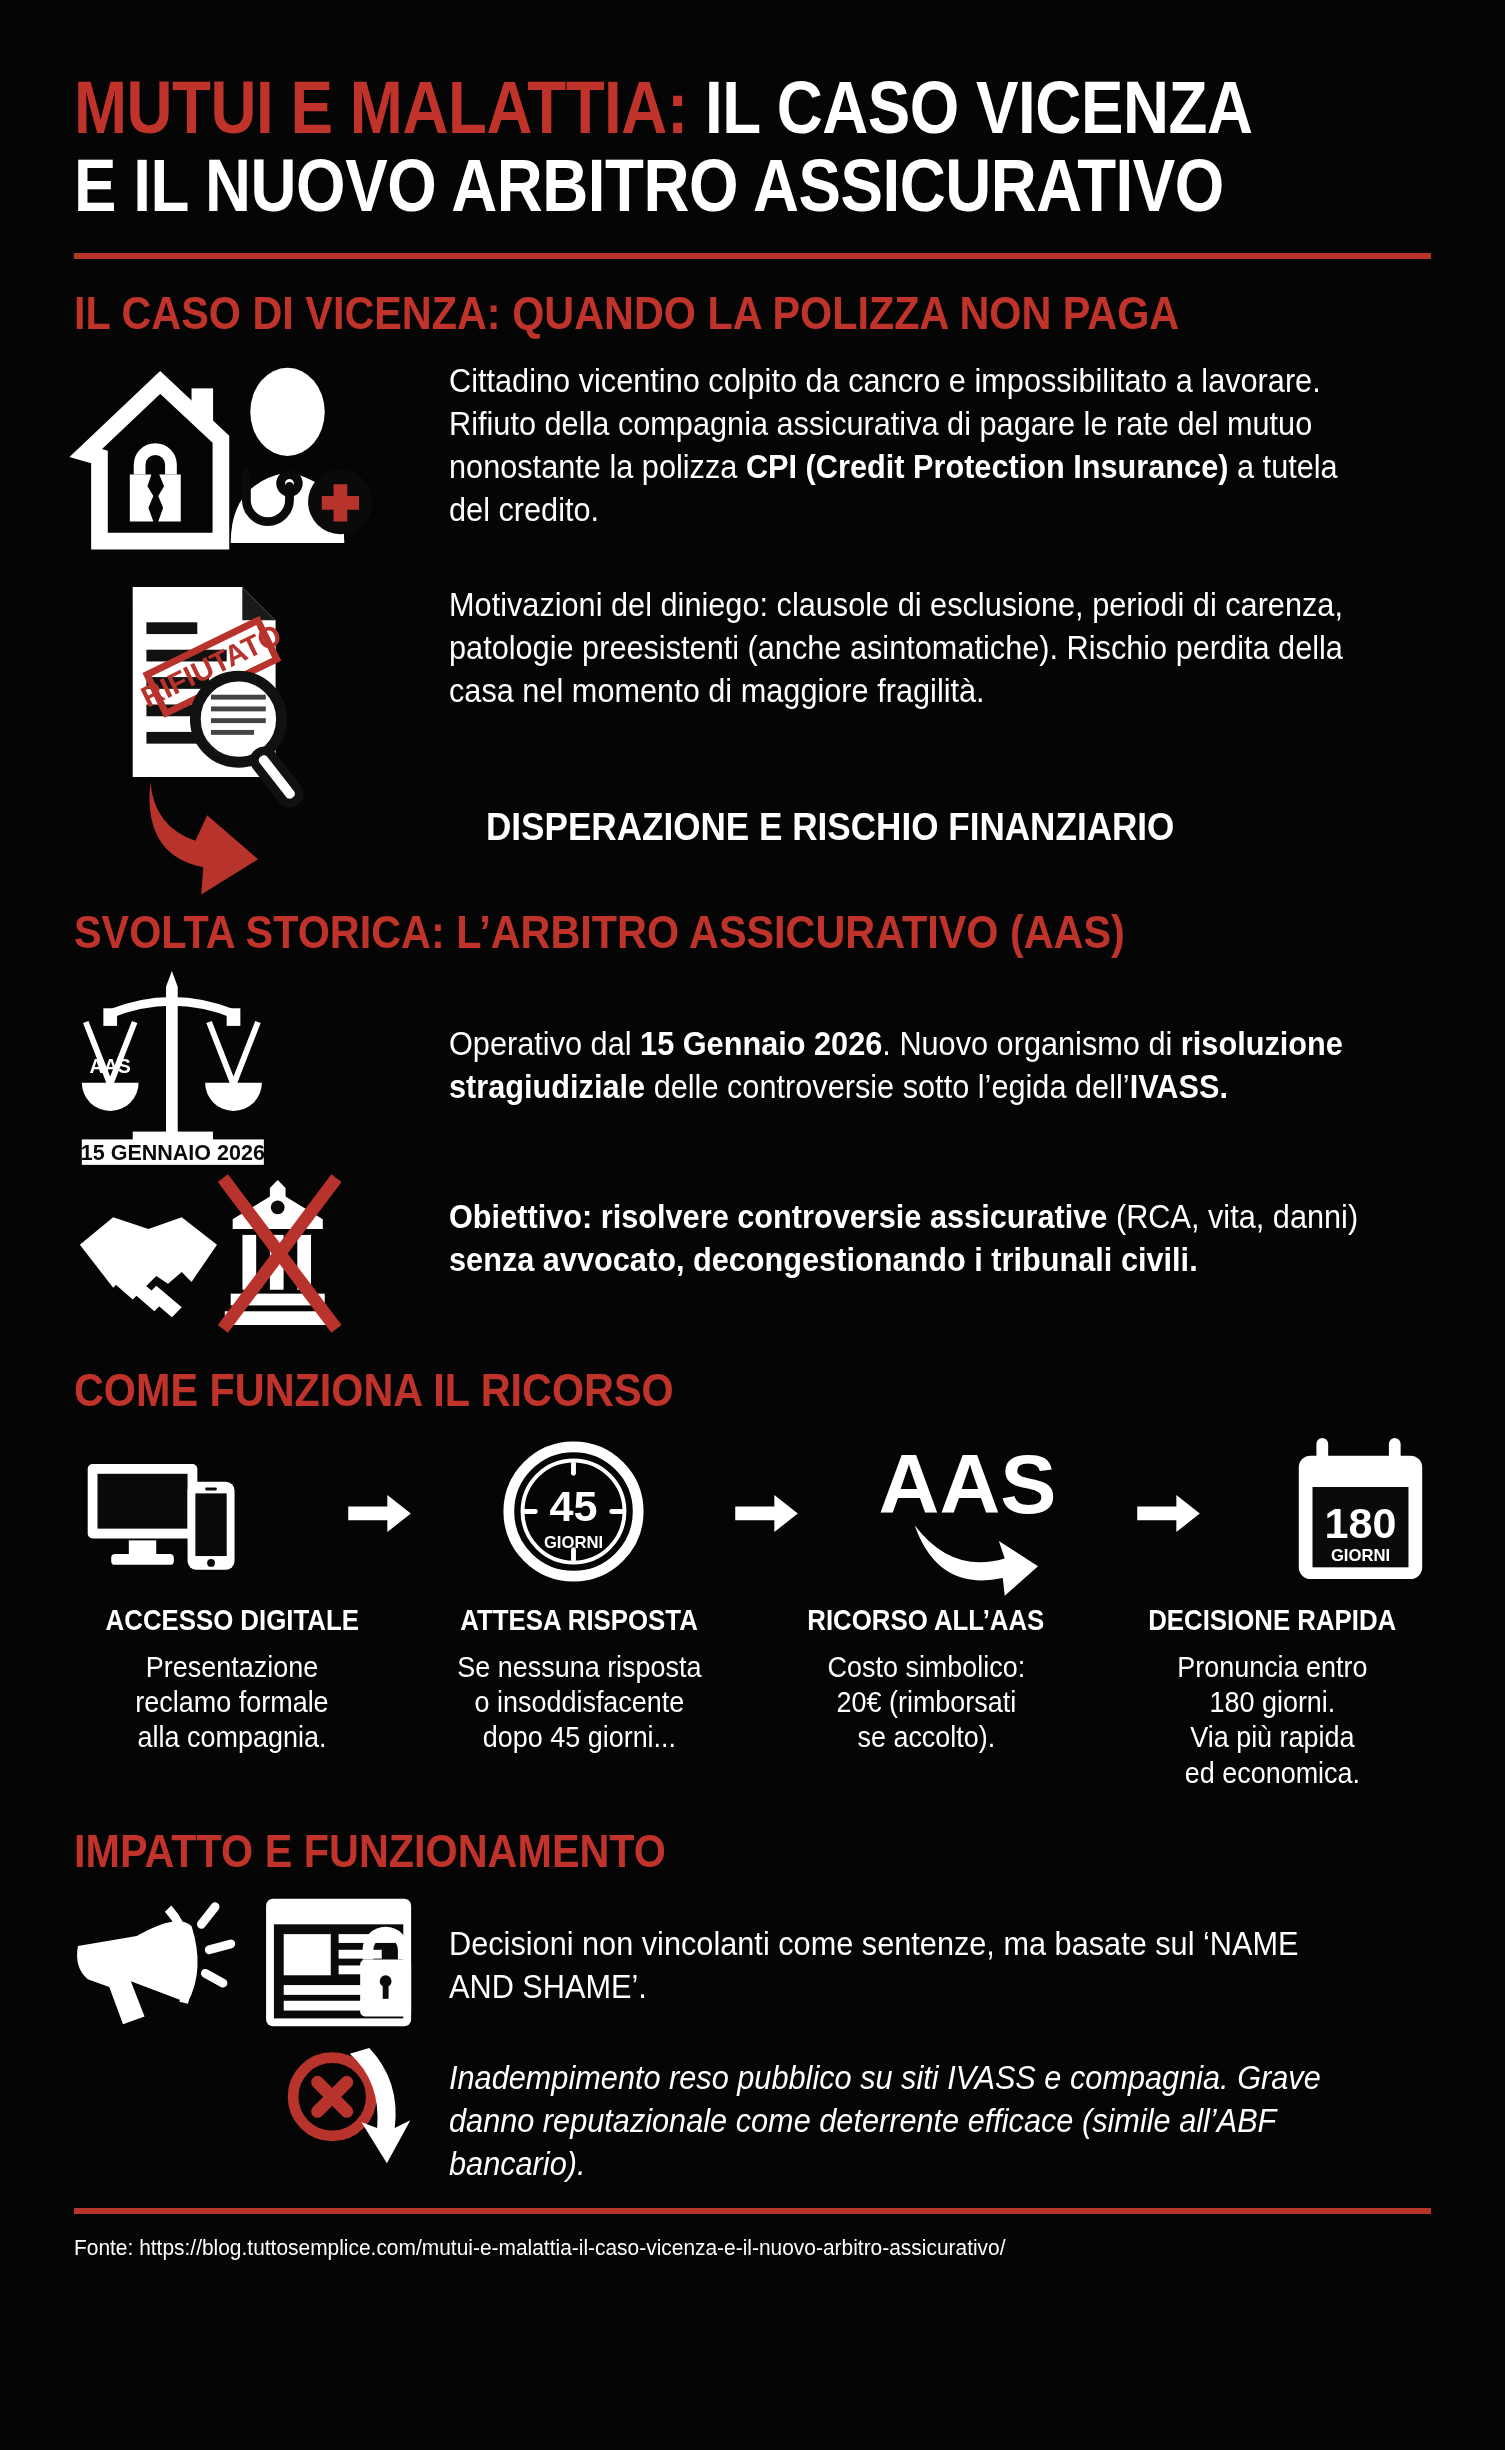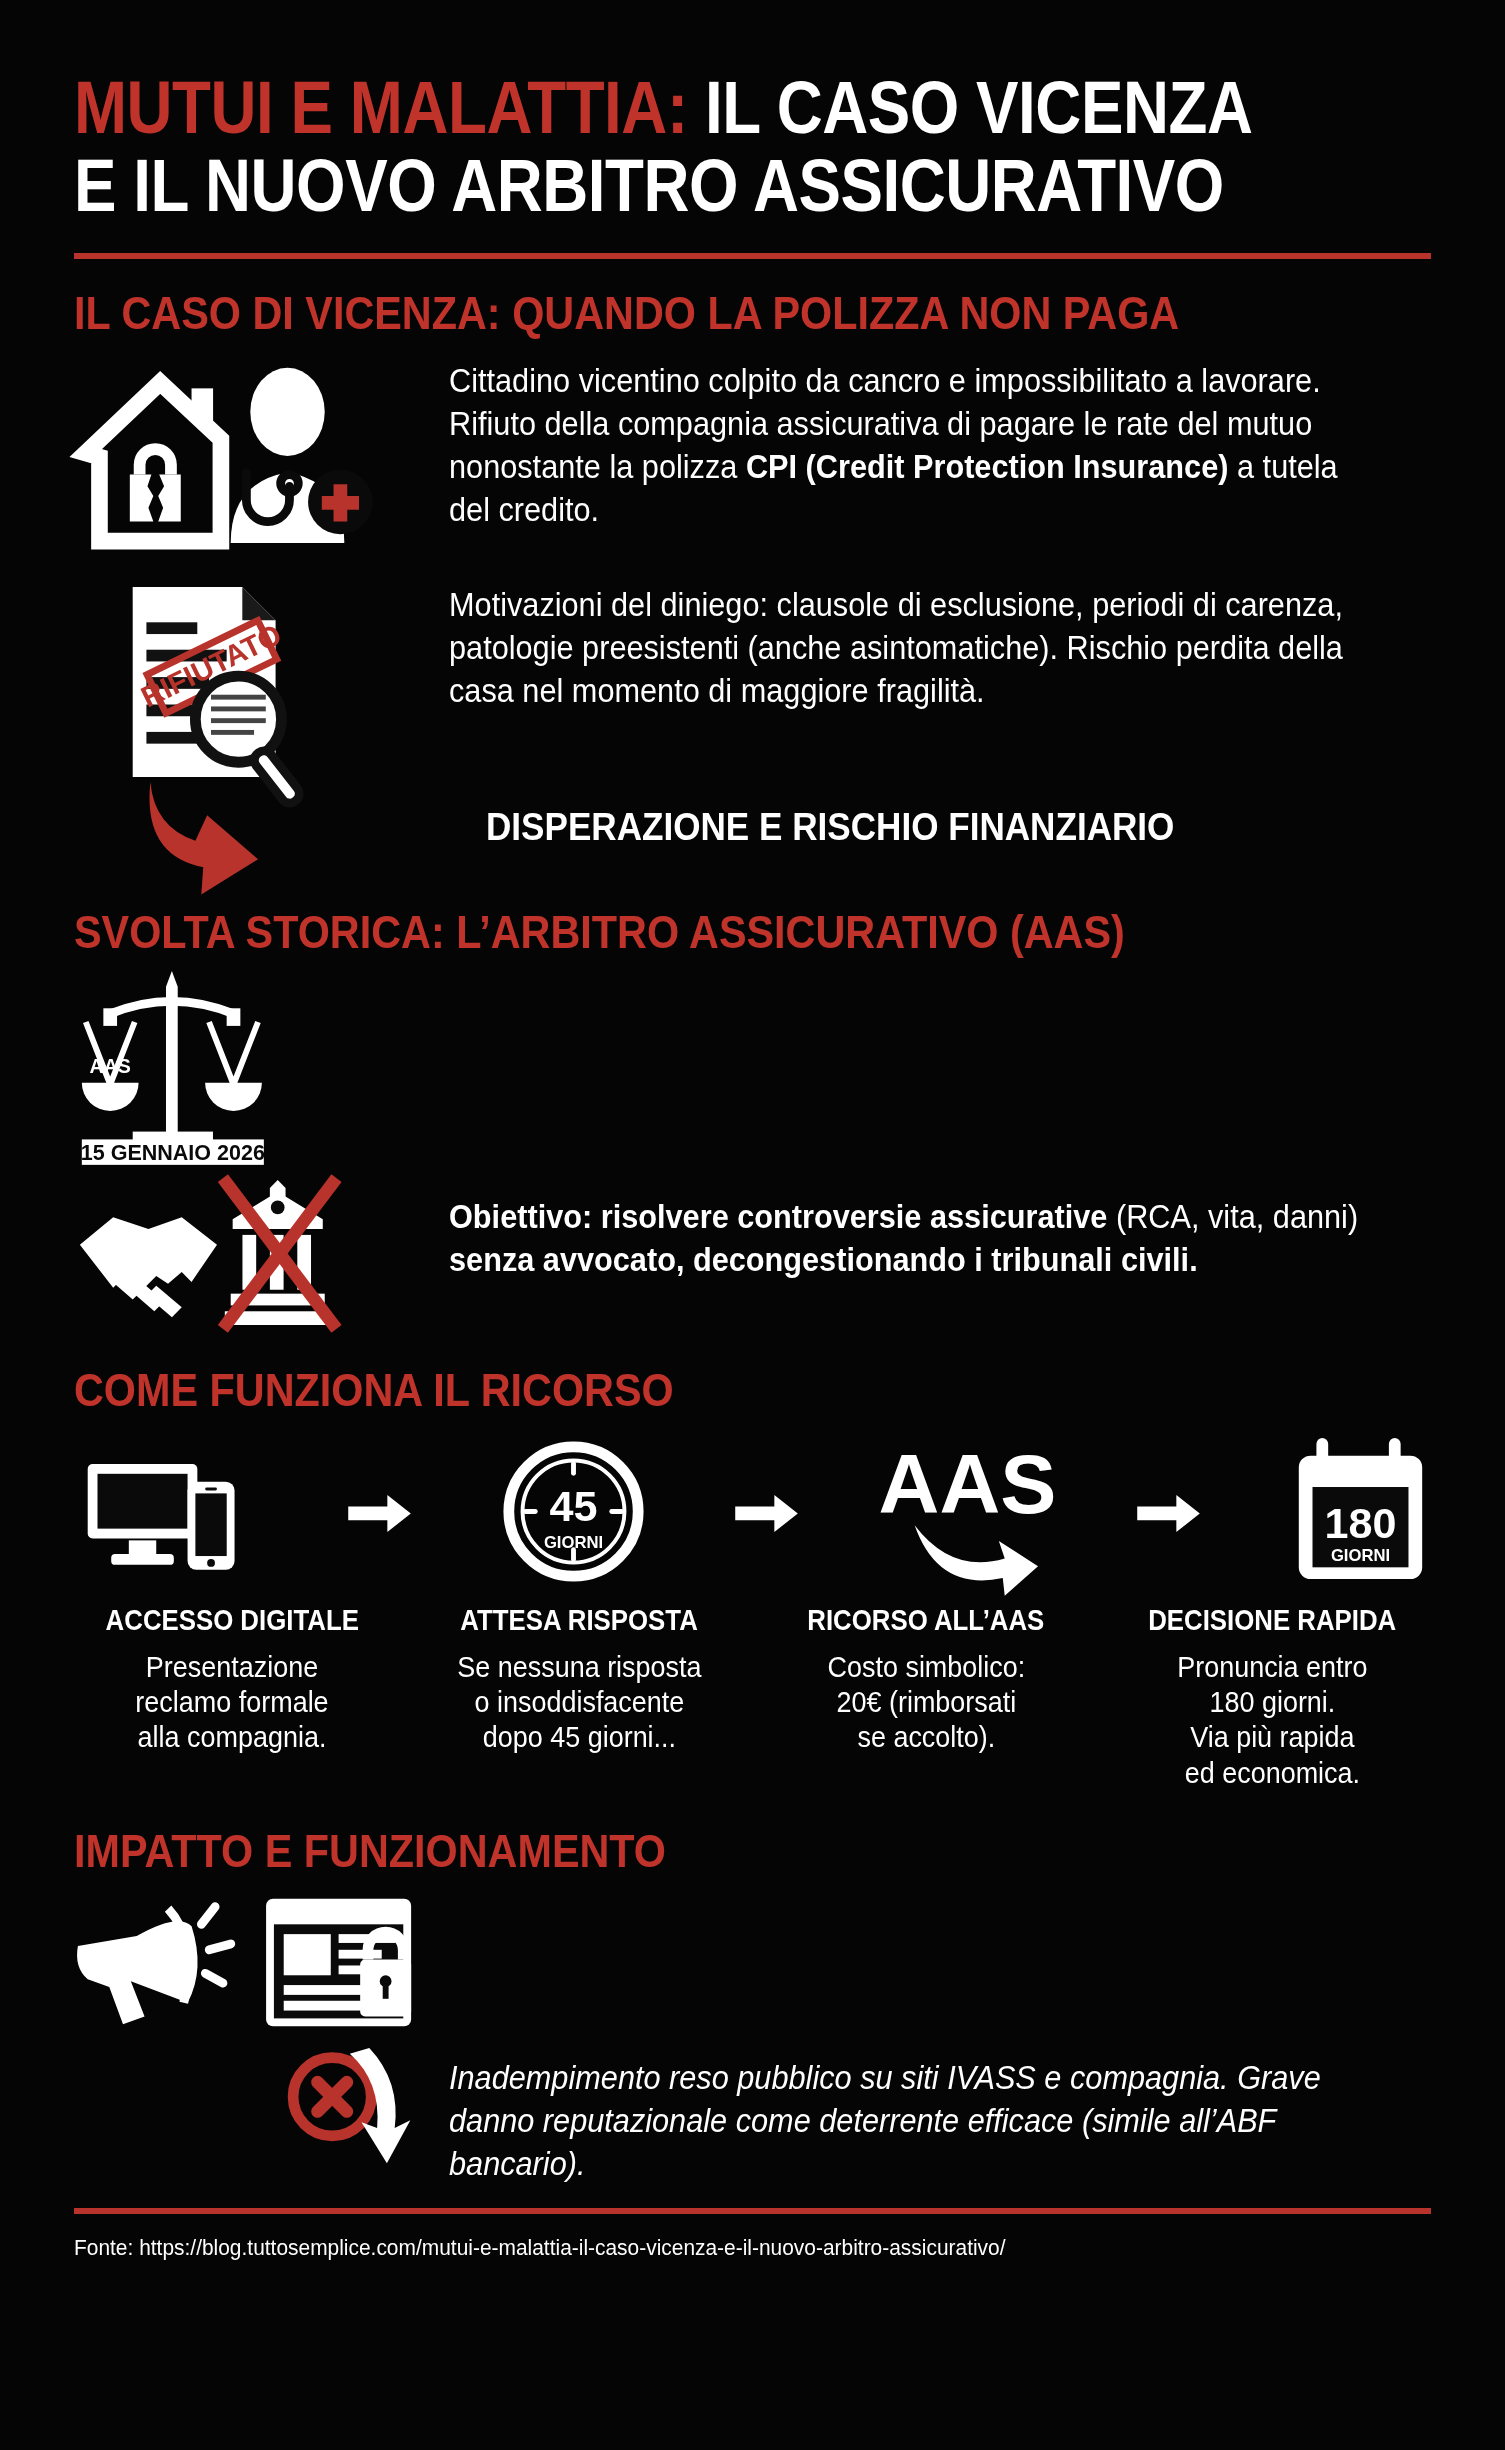--- a/index.html
+++ b/index.html
@@ -170,20 +170,23 @@
           <path d="M12 54 L37 118 L62 54" fill="none" stroke-width="6"></path>
           <path d="M8 116 h58 a29 29 0 0 1 -58 0 Z" stroke="none"></path>
           <path d="M138 54 L163 118 L188 54" fill="none" stroke-width="6"></path>
           <path d="M134 116 h58 a29 29 0 0 1 -58 0 Z" stroke="none"></path>
           <rect x="60" y="166" width="82" height="10" stroke="none"></rect>
         </g>
         <text x="37" y="106" font-size="20" font-weight="700" fill="#fff" text-anchor="middle" font-family="Liberation Sans, sans-serif">AAS</text>
         <rect x="8" y="174" width="186" height="26" fill="#fff"></rect>
         <text x="101" y="195" font-size="22" font-weight="700" fill="#0a0a0a" text-anchor="middle" font-family="Liberation Sans Narrow, Liberation Sans, sans-serif">15 GENNAIO 2026</text>
       </svg>
+    </div>
+    <div class="txt-col" style="padding-top:54px;">
+      <div class="body-t">Operativo dal <b>15 Gennaio 2026</b>. Nuovo organismo di <b>risoluzione stragiudiziale</b> delle controversie sotto l’egida dell’<b>IVASS.</b></div>
     </div>
   </div>
 
   <div class="row" style="margin-top:14.7px;">
     <div class="icon-col">
       <svg width="333" height="147" viewBox="0 0 340 150">
         <g fill="#fff">
           <path d="M6 66 l34 -28 l36 12 l34 -12 l36 28 l-26 38 l-10 -10 -14 12 -12 -8 -14 14 -20 -12 -10 10 Z"></path>
           <path d="M30 96 l30 26 l10 -10 -30 -26 Z"></path>
           <path d="M52 108 l30 26 l10 -10 -30 -26 Z"></path>
@@ -333,20 +336,23 @@
           </g>
           <g fill="#fff">
             <path d="M300 70 v-10 a18 18 0 0 1 36 0 v10" fill="none" stroke="#fff" stroke-width="11"></path>
             <rect x="292" y="70" width="52" height="58" rx="5"></rect>
             <circle cx="318" cy="92" r="6" fill="#0a0a0a"></circle>
             <rect x="315" y="94" width="6" height="16" fill="#0a0a0a"></rect>
           </g>
         </g>
       </svg>
     </div>
+    <div class="txt-col" style="padding-top:32px;">
+      <div class="body-t">Decisioni non vincolanti come sentenze, ma basate sul ‘NAME AND SHAME’.</div>
+    </div>
   </div>
 
   <div class="row" style="margin-top:7.8px;font-style:italic;">
     <div class="icon-col" style="padding-left:211px;box-sizing:border-box;">
       <svg width="152" height="127" viewBox="0 0 155 130">
         <circle cx="48" cy="52" r="40" fill="none" stroke="#B8332B" stroke-width="11"></circle>
         <g stroke="#B8332B" stroke-width="13" stroke-linecap="round">
           <line x1="33" y1="37" x2="63" y2="67"></line>
             <line x1="63" y1="37" x2="33" y2="67"></line>
         </g>

